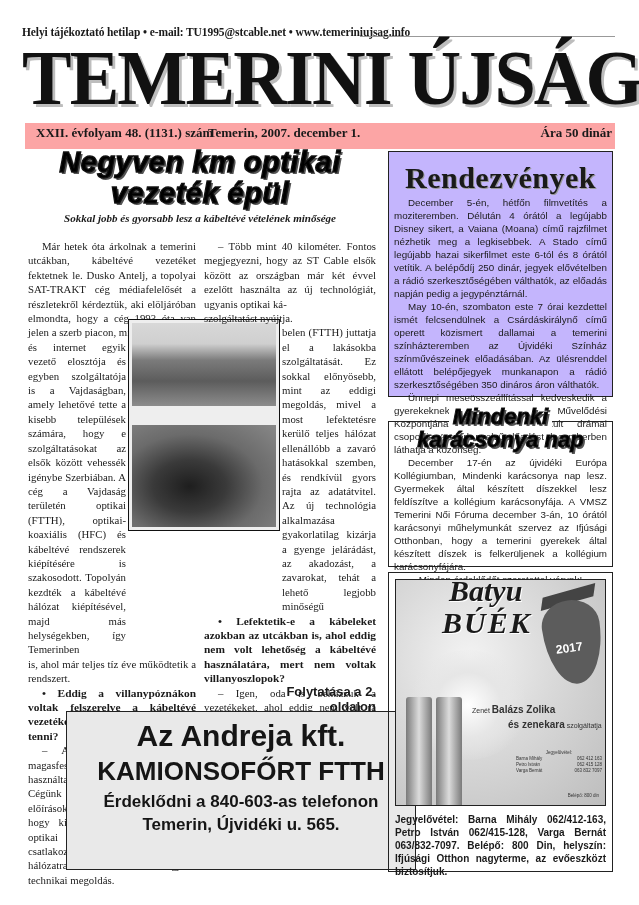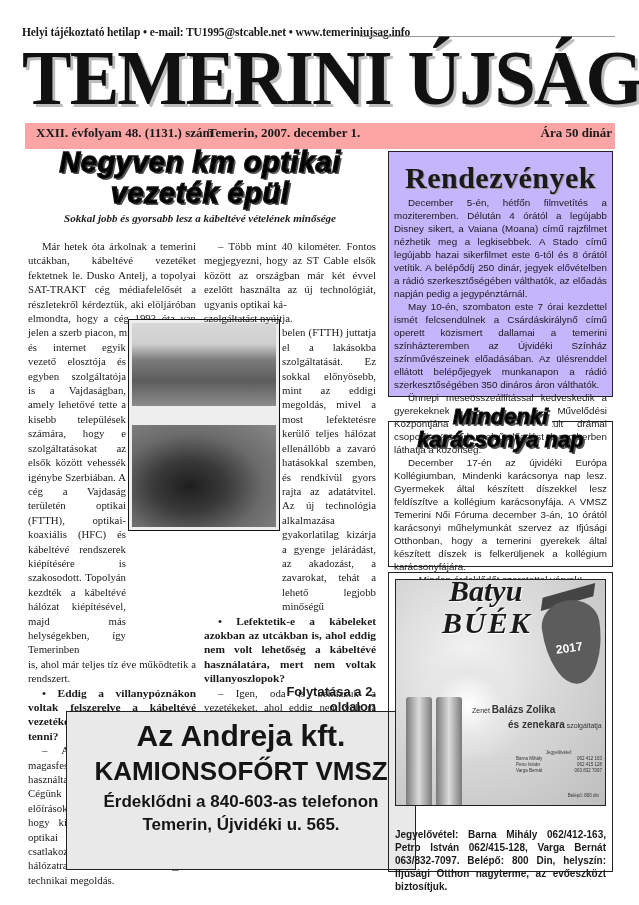--- a/index.html
+++ b/index.html
@@ -60,21 +60,21 @@
   .glass { position: absolute; bottom: 0; width: 26px; height: 108px; background: linear-gradient(90deg, #7a7a7a, #dcdcdc 50%, #7a7a7a); border-radius: 3px 3px 0 0; }
   .g1 { left: 10px; } .g2 { left: 40px; }
   .poster .band { position: absolute; left: 76px; top: 123px; font-size: 7px; color: #333; }
   .poster .band b { font-size: 10px; }
   .poster .band2 { position: absolute; left: 112px; top: 138px; font-size: 7px; color: #333; }
   .poster .band2 b { font-size: 10px; }
   .tickets { position: absolute; left: 120px; top: 170px; width: 86px; font-size: 4.5px; line-height: 6px; color: #333; }
   .tickets .hdr { text-align: center; }
   .tickets .row { display: flex; justify-content: space-between; }
   .poster .tiny { position: absolute; right: 6px; bottom: 3px; font-size: 4.5px; color: #333; }
-  .batyu .info { margin-top: 22px; font-weight: bold; font-size: 10px; line-height: 13px; }
+  .batyu .info { margin-top: 7px; font-weight: bold; font-size: 10px; line-height: 13px; }
 </style>
 </head>
 <body>
 
 <div class="masthead-top">Helyi tájékoztató hetilap • e-mail: TU1995@stcable.net • www.temeriniujsag.info</div>
 <div class="masthead-rule"></div>
 <div class="title">TEMERINI ÚJSÁG</div>
 <div class="issue-bar">
   <span class="vol">XXII. évfolyam 48. (1131.) szám</span>
   <span class="date">Temerin, 2007. december 1.</span>
@@ -101,21 +101,21 @@
   <p>– Több mint 40 kilométer. Fontos megjegyezni, hogy az ST Cable elsők között az országban már két évvel ezelőtt használta az új technológiát, ugyanis optikai ká-</p>
   <div>szolgáltatást nyújtja.</div>
   <div style="margin-left:78px;">belen (FTTH) juttatja el a lakásokba szolgáltatását. Ez sokkal előnyösebb, mint az eddigi megoldás, mivel a most lefektetésre kerülő teljes hálózat ellenállóbb a zavaró hatásokkal szemben, és rendkívül gyors rajta az adatátvitel. Az új technológia alkalmazása gyakorlatilag kizárja a gyenge jelárádást, az akadozást, a zavarokat, tehát a lehető legjobb minőségű</div>
   <p class="q">• Lefektetik-e a kábeleket azokban az utcákban is, ahol eddig nem volt lehetőség a kábeltévé használatára, mert nem voltak villanyoszlopok?</p>
   <p>– Igen, oda is behúzzuk a vezetékeket, ahol eddig nem volt rá műszaki lehetőség, mint pl. a 22-es lakónegyedben. Miután lefektettük a vezetékeket, minden érdeklődő kapcsolódhat a hálózatra. Temerinben a teljes újonnan épülő hálózat a föld alatt fog futni.</p>
 </div>
 <div class="cont">Folytatása a 2. oldalon</div>
 
 <div class="ad">
   <div class="l1">Az Andreja kft.</div>
-  <div class="l3">KAMIONSOFŐRT VMSZ</div>
+  <div class="l3">KAMIONSOFŐRT FTTH</div>
   <div class="l4">Érdeklődni a 840-603-as telefonon</div>
   <div class="l5">Temerin, Újvidéki u. 565.</div>
 </div>
 
 <div class="box events">
   <h2>Rendezvények</h2>
   <p>December 5-én, hétfőn filmvetítés a moziteremben. Délután 4 órától a legújabb Disney sikert, a Vaiana (Moana) című rajzfilmet nézhetik meg a legkisebbek. A Stado című legújabb hazai sikerfilmet este 6-tól és 8 órától vetítik. A belépődíj 250 dinár, jegyek elővételben a rádió szerkesztőségében válthatók, az előadás napján pedig a jegypénztárnál.</p>
   <p>May 10-én, szombaton este 7 órai kezdettel ismét felcsendülnek a Csárdáskirálynő című operett közismert dallamai a temerini színházteremben az Újvidéki Színház színművészeinek előadásában. Az ülésrenddel ellátott belépőjegyek munkanapon a rádió szerkesztőségében 350 dináros áron válthatók.</p>
   <p>Ünnepi meseösszeállítással kedveskedik a gyerekeknek Temerin Község Művelődési Központjának újonnan megalakult drámai csoportja. A szerb nyelvű előadást decemberben láthatja a közönség.</p>
 </div>

